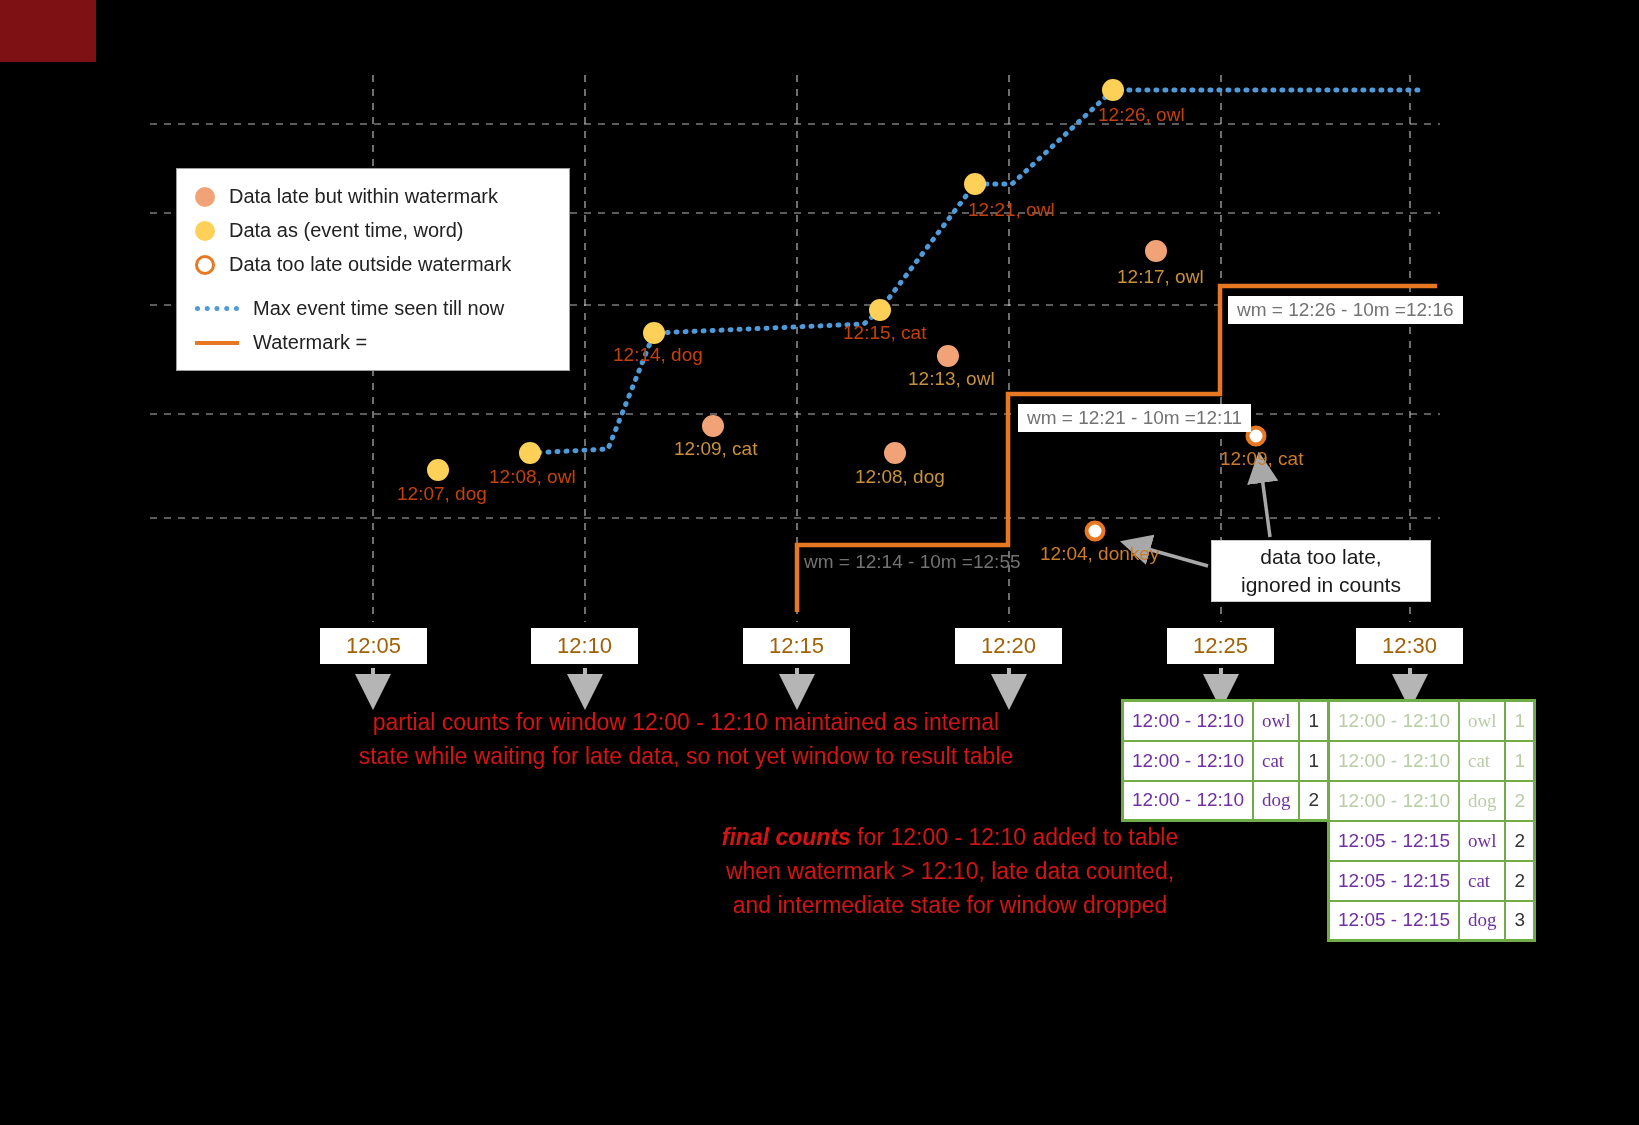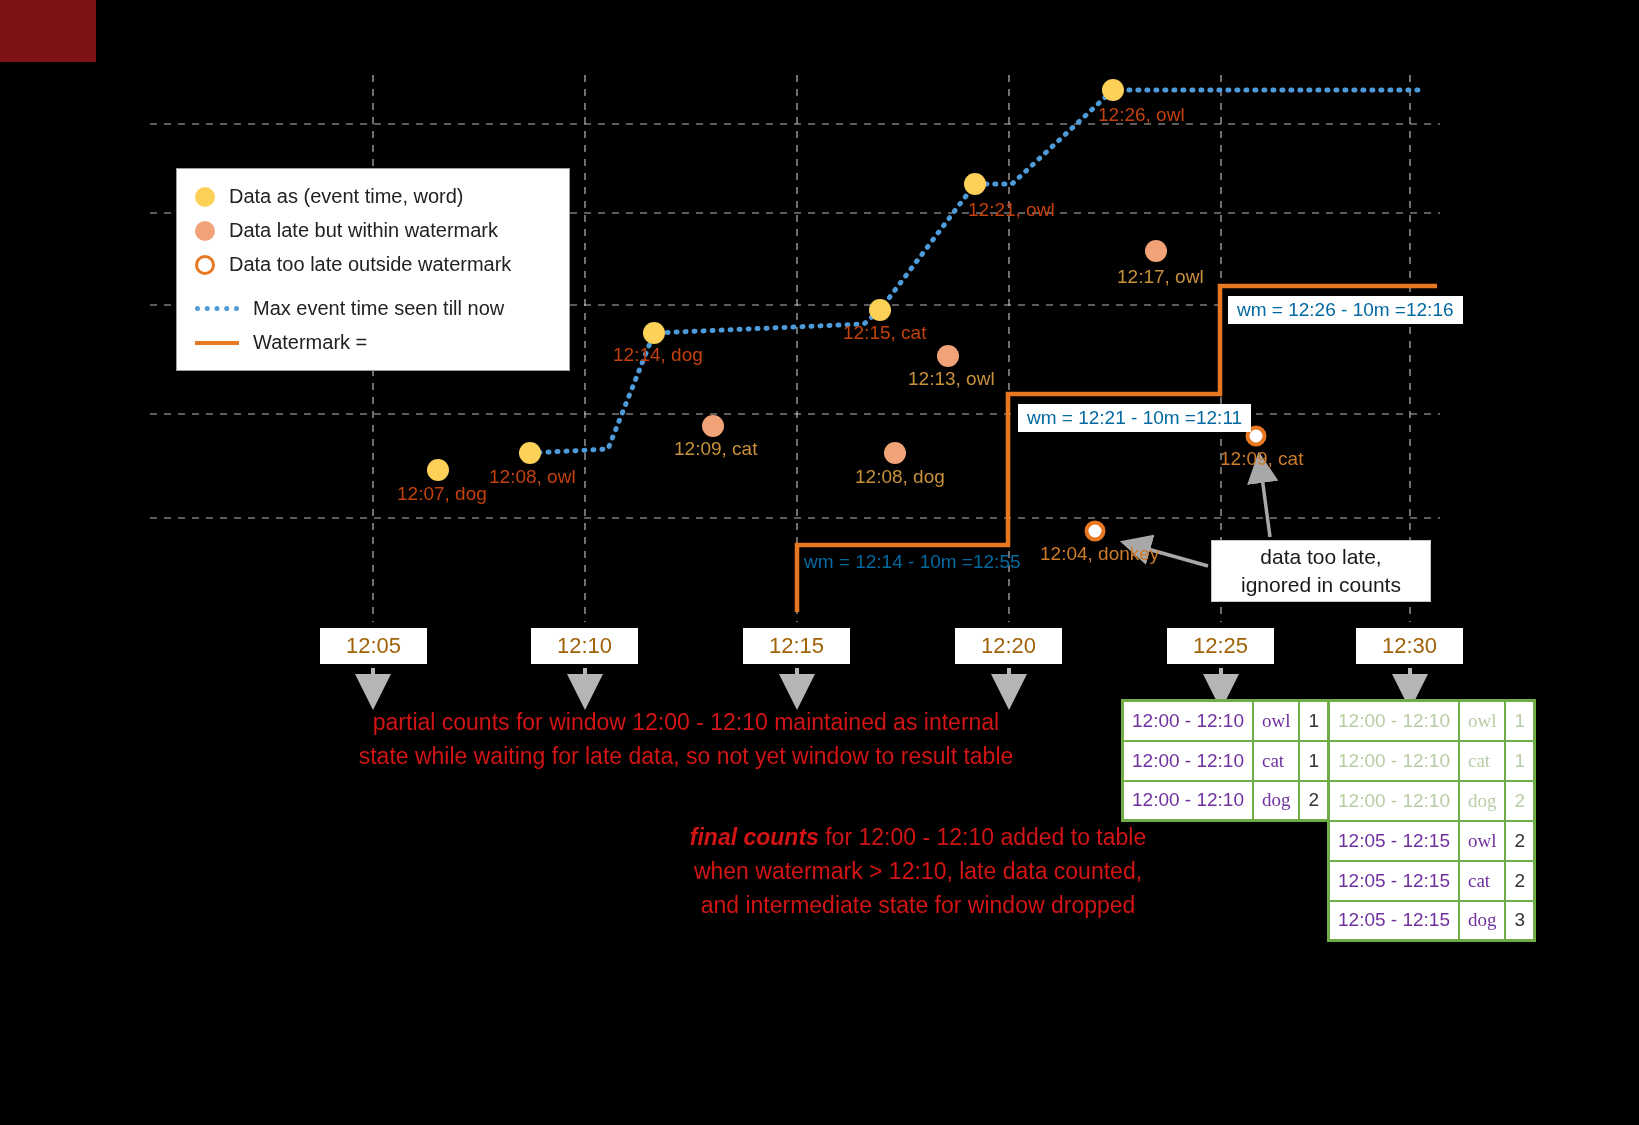--- a/index.html
+++ b/index.html
@@ -41,21 +41,21 @@
   .dot { width:20px; height:20px; border-radius:50%; flex:0 0 auto; }
   .dot.ontime { background:#fdd157; }
   .dot.late { background:#f2a277; }
   .dot.toolate { background:#fff; border:3px solid #e87722; }
   .line-sample { width:44px; height:0; flex:0 0 auto; }
   .line-sample.dotted { border-top:5px dotted #4f9bd9; }
   .line-sample.solid { border-top:4px solid #e87722; }
   .lg-two-line .indent { padding-left:24px; }
 
   
-  .wm-label { position:absolute; color:#0369a1; font-size:19px; white-space:nowrap; }
+  .wm-label { position:absolute; color:#737373; font-size:19px; white-space:nowrap; }
   .wm-label.boxed { background:#fff; padding:3px 9px; }
 
   
   .tick-box {
     position:absolute; top:628px; width:107px; height:36px; background:#fff;
     color:#a16207; font-size:22px; display:flex; align-items:center; justify-content:center;
   }
 
   
   .red-note { position:absolute; color:#d21414; font-size:23px; text-align:center; line-height:34px; }
@@ -155,26 +155,26 @@
   <div class="pt-label lbl-ontime" style="left:1098px; top:104px">12:26, owl</div>
 
   <div class="pt toolate" style="left:1095px; top:531px"></div>
   <div class="pt-label lbl-toolate" style="left:1040px; top:543px">12:04, donkey</div>
 
   <div class="pt toolate" style="left:1256px; top:436px"></div>
   <div class="pt-label lbl-toolate" style="left:1220px; top:448px">12:09, cat</div>
 
   <div class="legend">
     <div class="lg-row">
+      <span class="dot late"></span>
+      <span>Data late but within watermark</span>
+    </div>
+    <div class="lg-row">
       <span class="dot ontime"></span>
       <span>Data as (event time, word)</span>
-    </div>
-    <div class="lg-row">
-      <span class="dot late"></span>
-      <span>Data late but within watermark</span>
     </div>
     <div class="lg-row">
       <span class="dot toolate"></span>
       <span>Data too late outside watermark</span>
     </div>
     <div class="lg-row gap-top">
       <span class="line-sample dotted"></span>
       <span>Max event time seen till now</span>
     </div>
     <div class="lg-row">
@@ -194,21 +194,21 @@
   <div class="tick-box" style="left:743px">12:15</div>
   <div class="tick-box" style="left:955px">12:20</div>
   <div class="tick-box" style="left:1167px">12:25</div>
   <div class="tick-box" style="left:1356px">12:30</div>
 
   <div class="red-note" style="left:320px; top:705px; width:732px">
     <div>partial counts for window 12:00 - 12:10 maintained as internal</div>
     <div>state while waiting for late data, so not yet window to result table</div>
   </div>
 
-  <div class="red-note" style="left:656px; top:820px; width:524px">
+  <div class="red-note" style="left:688px; top:820px; width:524px">
     <div>
       <span class="fc">final counts</span><span> for 12:00 - 12:10 added to table</span>
     </div>
     <div>when watermark &gt; 12:10, late data counted,</div>
     <div>and intermediate state for window dropped</div>
   </div>
 
   <div class="toolate-box">
     <div>data too late,</div>
     <div>ignored in counts</div>

